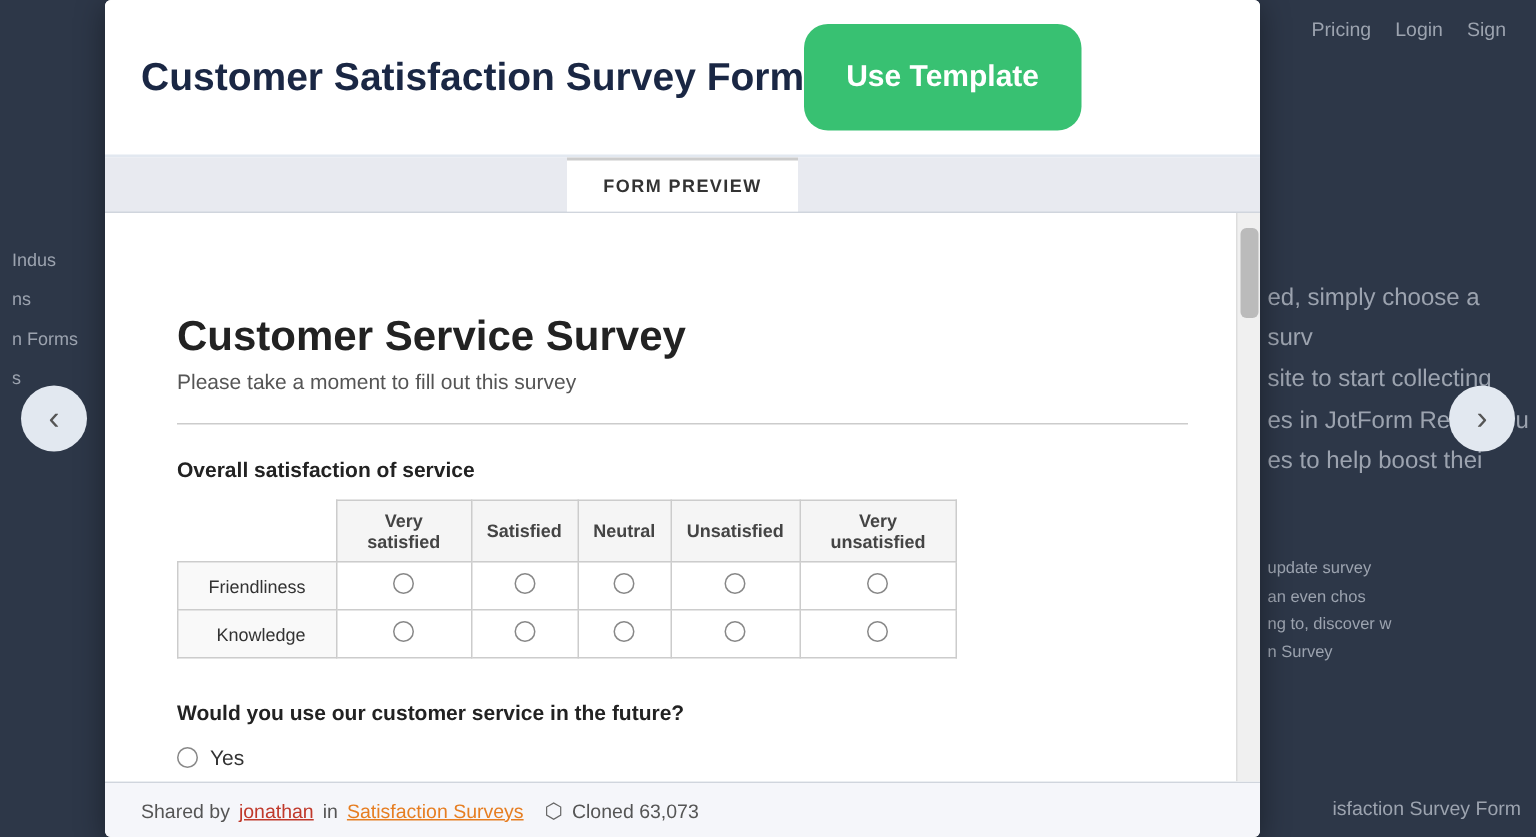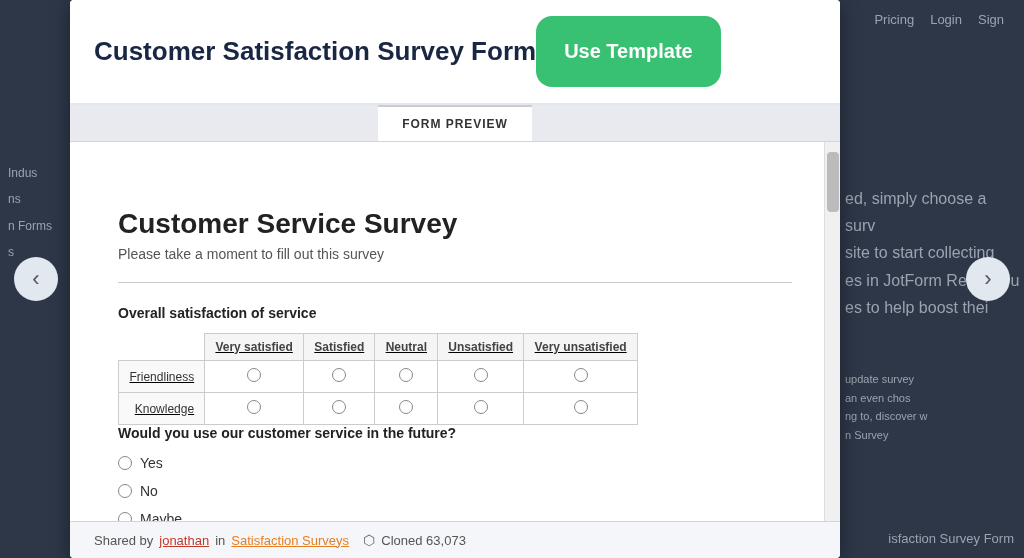--- a/index.html
+++ b/index.html
@@ -137,42 +137,42 @@
       font-weight: 700;
       color: #222;
       margin-bottom: 12px;
     }
 
     
     .satisfaction-table {
       border-collapse: collapse;
       width: 100%;
       max-width: 520px;
-      text-decoration: underline;
+      margin-bottom: 28px;
     }
 
     .satisfaction-table th {
       font-size: 12px;
       font-weight: 600;
       color: #444;
       padding: 6px 10px;
       text-align: center;
       border: 1px solid #ccc;
       background: #f5f5f5;
     }
 
     .satisfaction-table th:first-child {
       background: transparent;
       border: none;
     }
 
     .satisfaction-table td {
       font-size: 12px;
       color: #333;
-      padding: 7px 10px;
+      padding: 7px 20px;
       border: 1px solid #ccc;
       text-align: center;
     }
 
     .satisfaction-table td:first-child {
       text-align: right;
       background: #f9f9f9;
       font-weight: 500;
       color: #333;
       border: 1px solid #ccc;

